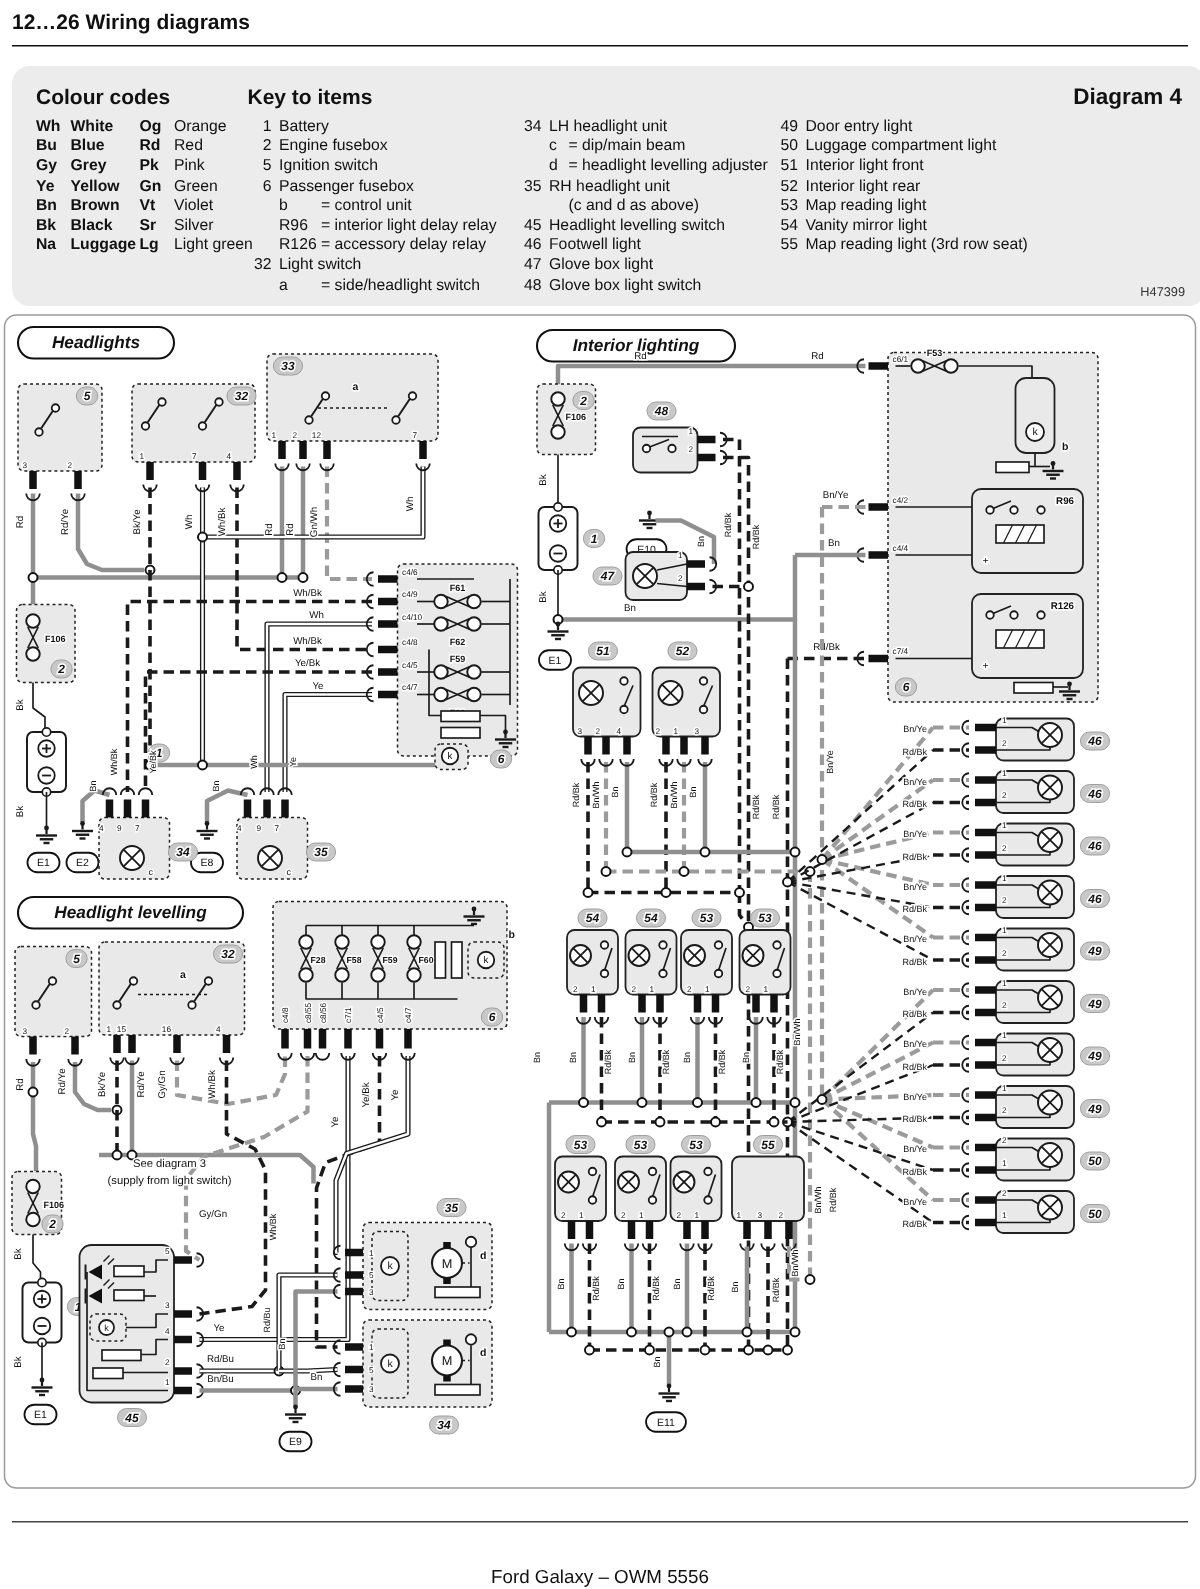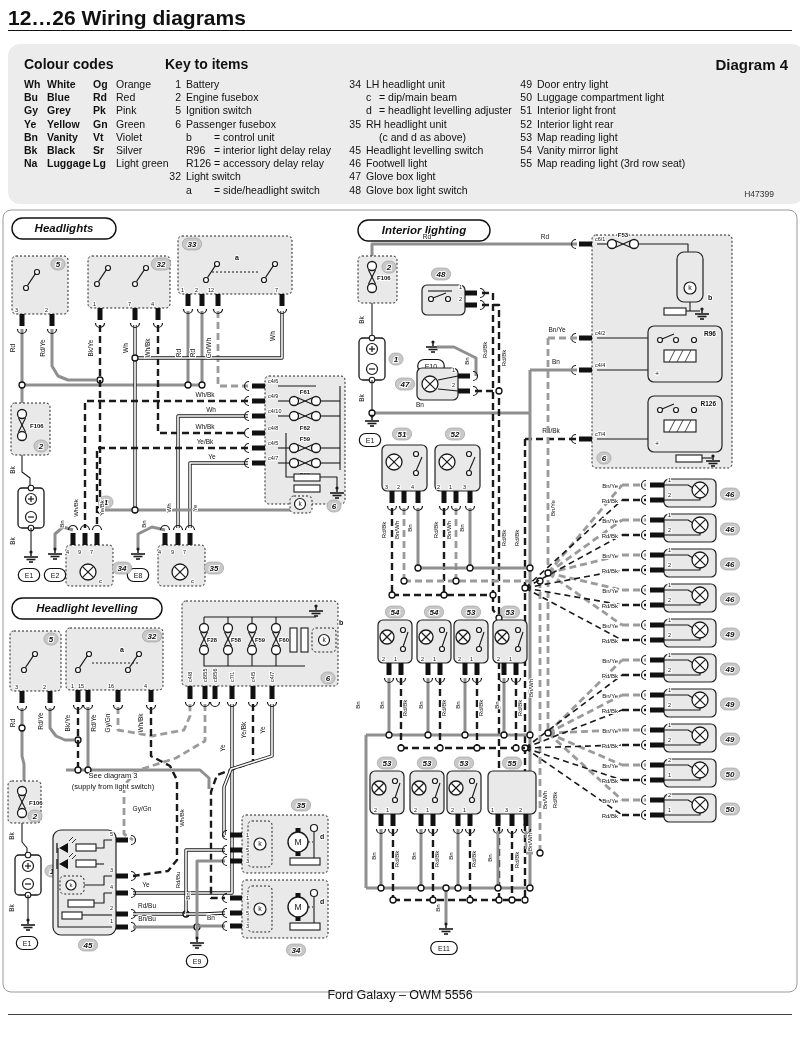--- a/index.html
+++ b/index.html
@@ -1,55 +1,55 @@
 <!DOCTYPE html>
 <html><head>
 <meta charset="utf-8">
 <style>
   html,body{margin:0;padding:0;background:#fff;}
   body{width:800px;height:1059px;position:relative;font-family:"Liberation Sans",sans-serif;color:#111;overflow:hidden;}
-  .header{position:absolute;left:8px;top:6px;font-size:21px;font-weight:bold;}
+  .header{position:absolute;left:8px;top:6px;font-size:14px;font-weight:bold;}
   .hrule{position:absolute;left:8px;top:30px;width:784px;height:0;border-top:1.5px solid #111;}
   .legend{position:absolute;left:8px;top:44px;width:796px;height:160px;background:#ececec;border-radius:12px;}
   .lg-title{position:absolute;font-size:14px;font-weight:bold;}
   .lg-diagram{position:absolute;right:16px;top:12px;font-size:15px;font-weight:bold;}
-  .lg-ref{position:absolute;right:30px;bottom:5px;font-size:8.5px;color:#333;}
+  .lg-ref{position:absolute;right:14px;bottom:5px;font-size:8.5px;color:#333;}
   .codes{position:absolute;left:16px;top:34px;font-size:10.5px;line-height:13.2px;}
   .codes .r{white-space:nowrap;}
   .codes b{display:inline-block;width:23px;}
   .codes span.n{display:inline-block;width:46px;font-weight:bold;}
   .keycol{position:absolute;top:34px;font-size:10.5px;line-height:13.2px;}
   .krow{white-space:nowrap;}
   .knum{display:inline-block;width:16px;text-align:right;margin-right:5px;}
   .ksub{display:inline-block;margin-left:21px;}
   .ksub .kl{display:inline-block;width:28px;}
   .key2 .ksub .kl{width:13px;}
   svg{position:absolute;left:0;top:208px;}
   svg text{font-family:"Liberation Sans",sans-serif;fill:#111;}
   .lbl{paint-order:stroke;stroke:#fff;stroke-width:2px;}
   .footline{position:absolute;left:8px;top:1014px;width:784px;border-top:1px solid #444;}
-  .footer{position:absolute;left:0;top:988px;width:800px;text-align:center;font-size:12.5px;}
+  .footer{position:absolute;left:0;top:1044px;width:800px;text-align:center;font-size:12.5px;}
 </style>
 </head>
 <body>
 
 <div class="header">12…26  Wiring diagrams</div>
 <div class="hrule"></div>
 
 <div class="legend">
   <div class="lg-title" style="left:16px;top:12px">Colour codes</div>
   <div class="lg-title" style="left:157px;top:12px">Key to items</div>
   <div class="lg-diagram">Diagram 4</div>
   <div class="lg-ref">H47399</div>
   <div id="codes" class="codes">
       <div class="r"><b>Wh</b><span class="n">White</span><b>Og</b><span>Orange</span></div>
       <div class="r"><b>Bu</b><span class="n">Blue</span><b>Rd</b><span>Red</span></div>
       <div class="r"><b>Gy</b><span class="n">Grey</span><b>Pk</b><span>Pink</span></div>
       <div class="r"><b>Ye</b><span class="n">Yellow</span><b>Gn</b><span>Green</span></div>
-      <div class="r"><b>Bn</b><span class="n">Vanity</span><b>Vt</b><span>Violet</span></div>
+      <div class="r"><b>Bn</b><span class="n">Brown</span><b>Vt</b><span>Violet</span></div>
       <div class="r"><b>Bk</b><span class="n">Black</span><b>Sr</b><span>Silver</span></div>
       <div class="r"><b>Na</b><span class="n">Luggage</span><b>Lg</b><span>Light green</span></div>
     </div>
   <div id="key1" class="keycol" style="left:157px">
       <div class="krow"><span class="knum">1</span><span>Battery</span></div>
       <div class="krow"><span class="knum">2</span><span>Engine fusebox</span></div>
       <div class="krow"><span class="knum">5</span><span>Ignition switch</span></div>
       <div class="krow"><span class="knum">6</span><span>Passenger fusebox</span></div>
       <div class="krow"><span class="ksub"><span class="kl">b</span><span>=  control unit</span></span></div>
       <div class="krow"><span class="ksub"><span class="kl">R96</span><span>=  interior light delay relay</span></span></div>

